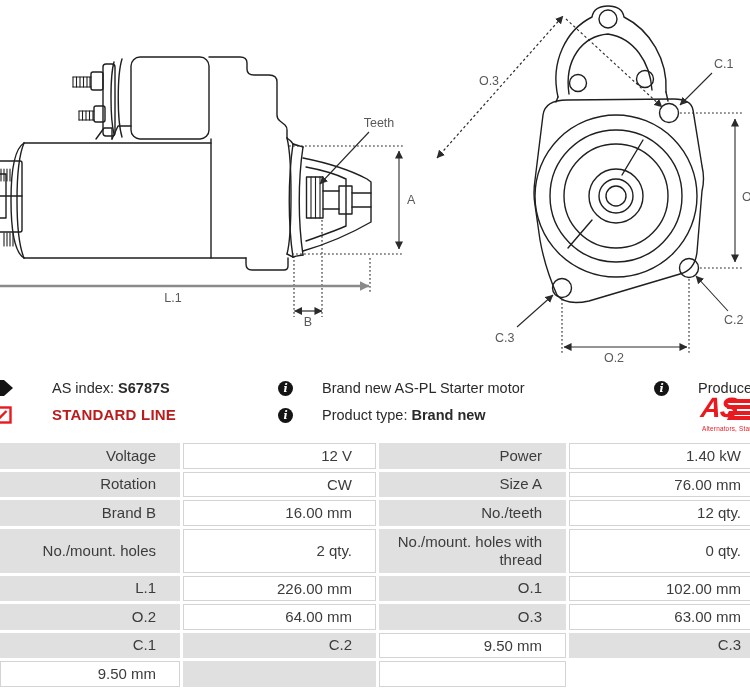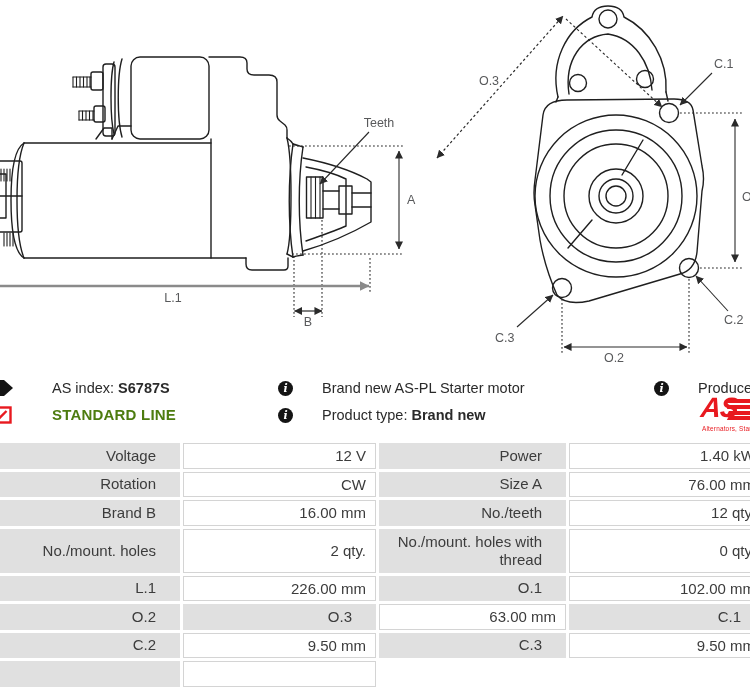--- a/index.html
+++ b/index.html
@@ -22,21 +22,21 @@
   .logo .bars{position:absolute;left:27px;top:3px;}
   .logo .bars div{width:60px;height:3.6px;margin-bottom:2.2px;transform:skewX(-28deg);}
   .logo .tagline{position:absolute;left:1px;top:29px;font-size:6.4px;letter-spacing:.2px;white-space:nowrap;}
   
   .spec-table{position:absolute;left:0;top:443px;width:765px;display:grid;
               grid-template-columns:180px 193px 187px 196px;column-gap:3px;row-gap:3px;
               grid-template-rows:25.5px 25.5px 25.5px auto 25.5px 25.5px 25.5px 25.5px;
               font-size:15px;color:#3c3c3c;}
   .cell{display:flex;align-items:center;justify-content:flex-end;text-align:right;}
   .lbl{background:#e0e0e0;padding-right:24px;line-height:1.2;}
-  .val{background:#fff;border:1px solid #d4d4d4;padding-right:9px;}
+  .val{background:#fff;border:1px solid #d4d4d4;padding-right:23px;}
 </style>
 </head>
 <body>
 
 <div class="page">
 
   <svg class="drawings" width="770" height="366" viewBox="0 0 770 366">
     <defs>
       <marker id="ad" viewBox="0 0 9 9" refX="8.5" refY="4.5" markerWidth="8" markerHeight="8" markerUnits="userSpaceOnUse" orient="auto-start-reverse">
         <path d="M0,0 L9,4.5 L0,9 Z" fill="#2a2a2a"></path>
@@ -170,21 +170,21 @@
     <polygon points="1,1 11,1 20,9 11,17 1,17" fill="#141414"></polygon>
   </svg>
   <div class="inforow" style="left:28px;top:380px">
     <span>AS index: </span><span class="bold">S6787S</span>
   </div>
 
   <svg class="corner-icon" style="left:-6px;top:406px" width="18" height="18" viewBox="0 0 18 18">
     <rect x="1.5" y="1.5" width="15" height="15" fill="none" stroke="#e8191f" stroke-width="2.4"></rect>
     <path d="M5,12.5 L12.5,5" stroke="#e8191f" stroke-width="2.4" fill="none"></path>
   </svg>
-  <div class="inforow std-line" style="left:28px;top:406px;color:#4d7c0f">
+  <div class="inforow std-line" style="left:28px;top:406px;color:#b91c1c">
     <span>STANDARD LINE</span>
   </div>
 
   <span class="i-icon" style="left:278px;top:381px">i</span>
   <div class="inforow" style="left:298px;top:380px">
     <span>Brand new AS-PL Starter motor</span>
   </div>
 
   <span class="i-icon" style="left:278px;top:408px">i</span>
   <div class="inforow" style="left:298px;top:407px">
@@ -227,20 +227,21 @@
     <div class="cell val">2 qty.</div>
     <div class="cell lbl" style="padding-top:4px;padding-bottom:4px">No./mount. holes with thread</div>
     <div class="cell val">0 qty.</div>
 
     <div class="cell lbl">L.1</div>
     <div class="cell val">226.00 mm</div>
     <div class="cell lbl">O.1</div>
     <div class="cell val">102.00 mm</div>
 
     <div class="cell lbl">O.2</div>
+    <div class="cell val">64.00 mm</div>
     <div class="cell lbl">O.3</div>
     <div class="cell val">63.00 mm</div>
 
     <div class="cell lbl">C.1</div>
     <div class="cell lbl">C.2</div>
     <div class="cell val">9.50 mm</div>
 
     <div class="cell lbl">C.3</div>
     <div class="cell val">9.50 mm</div>
     <div class="cell lbl"></div>

